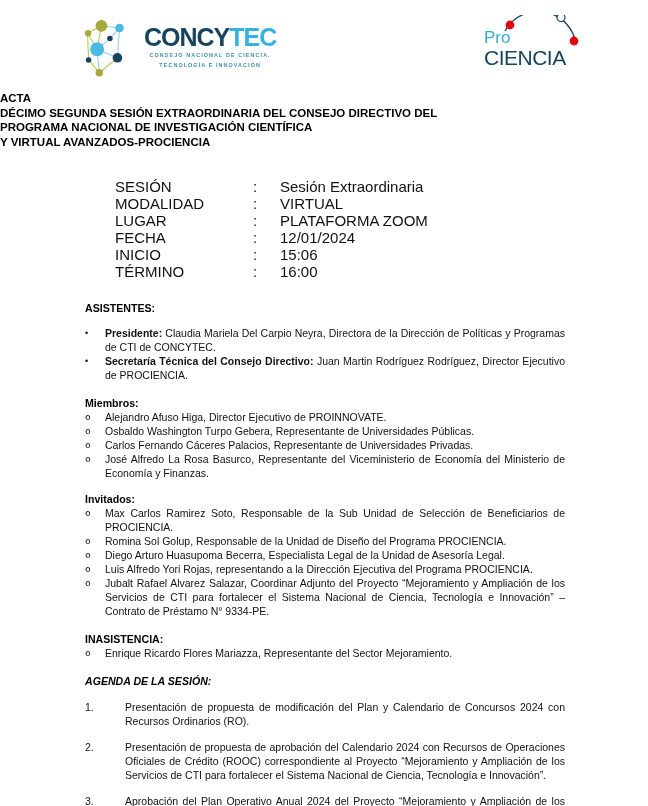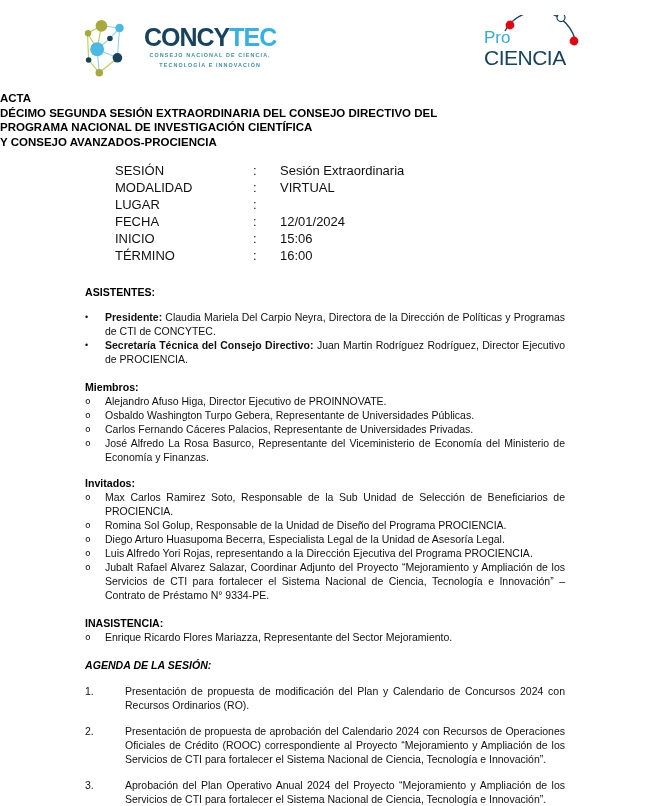--- a/index.html
+++ b/index.html
@@ -26,21 +26,21 @@
   .concytec-name .p2 { color:#35b1e4; }
   .concytec-sub { margin-top:3px; font-size:5.4px; letter-spacing:1.1px; color:#4090aa; line-height:7px; font-weight:bold; }
   .prociencia { position:relative; width:118px; height:70px; margin-top:2px; }
   .prociencia svg { position:absolute; top:0; left:16px; width:92px; height:40px; }
   .pro-word1 { position:absolute; top:14px; left:0; font-size:17px; font-weight:normal; color:#35a9d8; line-height:17px; }
   .pro-word2 { position:absolute; top:32px; left:0; font-size:21px; font-weight:normal; color:#16435e; letter-spacing:-0.5px; line-height:21px; }
   
   .title-block { margin-top:5px; text-align:left; font-weight:bold; font-size:11.5px; line-height:14.5px; color:#000; }
   
   .content { padding:0 83px 0 85px; }
-  .session-table { margin-top:13px; padding-left:30px; font-size:13px; color:#111; }
+  .session-table { margin-top:29px; padding-left:30px; font-size:15px; color:#111; }
   .session-row { display:grid; grid-template-columns:138px 27px 1fr; line-height:17px; }
   .session-row .colon { text-align:left; }
   .sec-heading { font-weight:bold; font-size:10.6px; color:#000; line-height:14px; }
   .sec-asistentes { margin-top:21px; }
   .sec-asistentes .sec-heading { margin-bottom:11px; }
   .sec-miembros { margin-top:14px; }
   .sec-invitados { margin-top:12px; }
   .sec-inasistencia { margin-top:14px; }
   .sec-inasistencia .sec-heading { }
   .sec-agenda { margin-top:14px; }
@@ -103,39 +103,40 @@
       </svg>
       <div class="pro-word1">Pro</div>
       <div class="pro-word2">CIENCIA</div>
     </div>
   </div>
 
   <div class="title-block">
     <div>ACTA</div>
     <div>DÉCIMO SEGUNDA SESIÓN EXTRAORDINARIA DEL CONSEJO DIRECTIVO DEL</div>
     <div>PROGRAMA NACIONAL DE INVESTIGACIÓN CIENTÍFICA</div>
-    <div>Y CONSEJO AVANZADOS-PROCIENCIA</div>
+    <div>Y VIRTUAL AVANZADOS-PROCIENCIA</div>
   </div>
 
   <div class="content">
 
     <div class="session-table">
       <div class="session-row">
         <span>SESIÓN</span>
         <span class="colon">:</span>
         <span>Sesión Extraordinaria</span>
       </div>
       <div class="session-row">
         <span>MODALIDAD</span>
         <span class="colon">:</span>
         <span>VIRTUAL</span>
       </div>
       <div class="session-row">
         <span>LUGAR</span>
         <span class="colon">:</span>
+        <span>PLATAFORMA ZOOM</span>
       </div>
       <div class="session-row">
         <span>FECHA</span>
         <span class="colon">:</span>
         <span>12/01/2024</span>
       </div>
       <div class="session-row">
         <span>INICIO</span>
         <span class="colon">:</span>
         <span>15:06</span>

